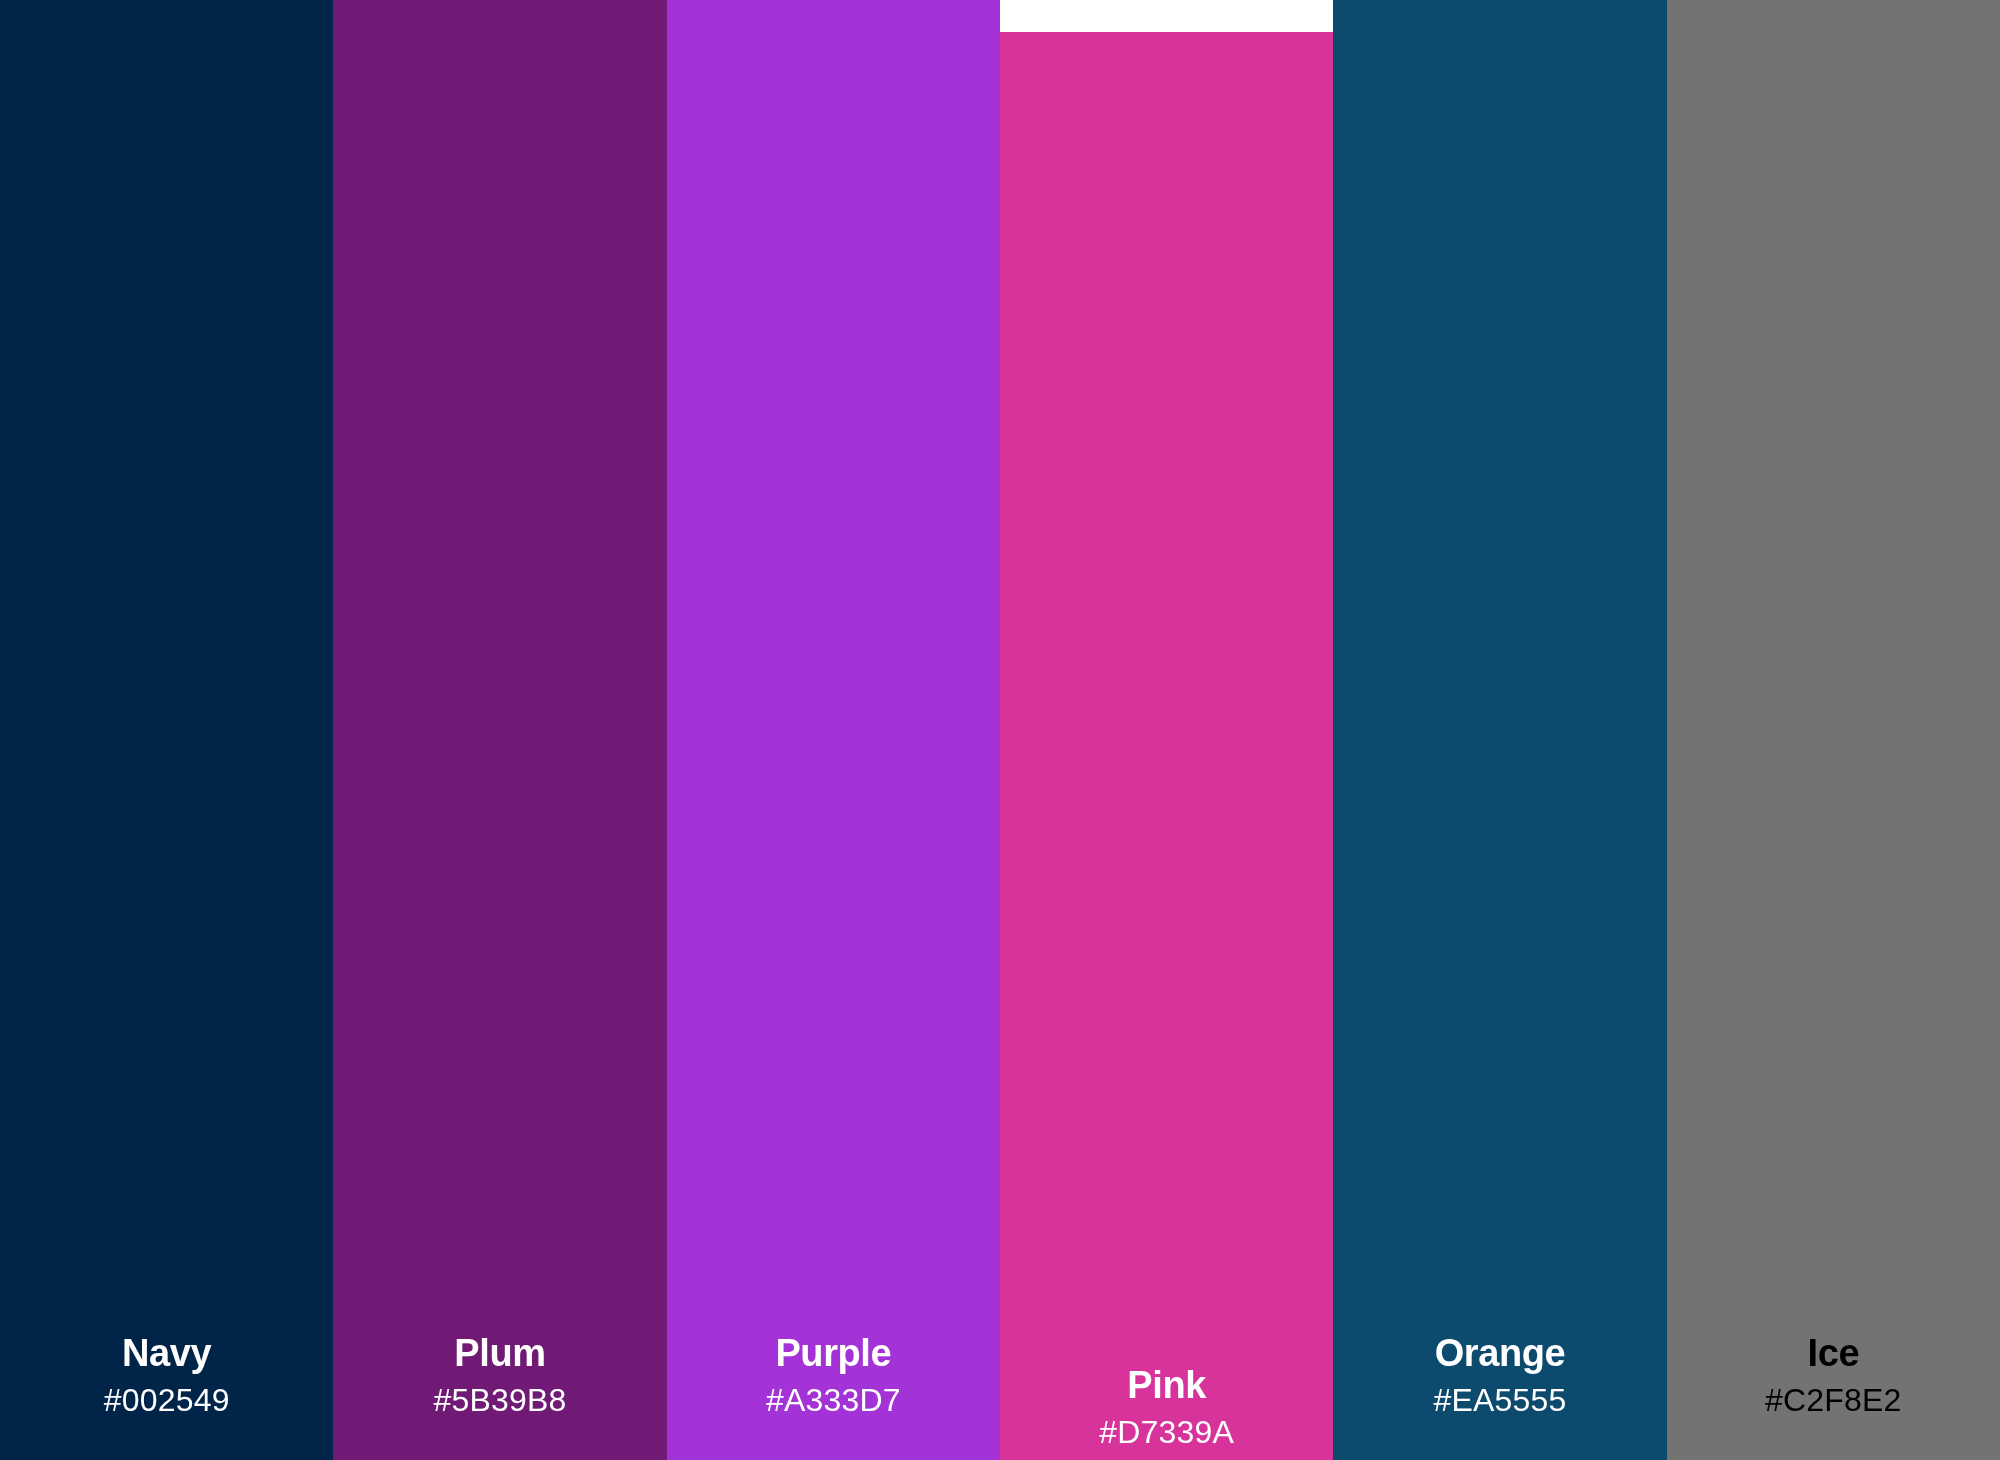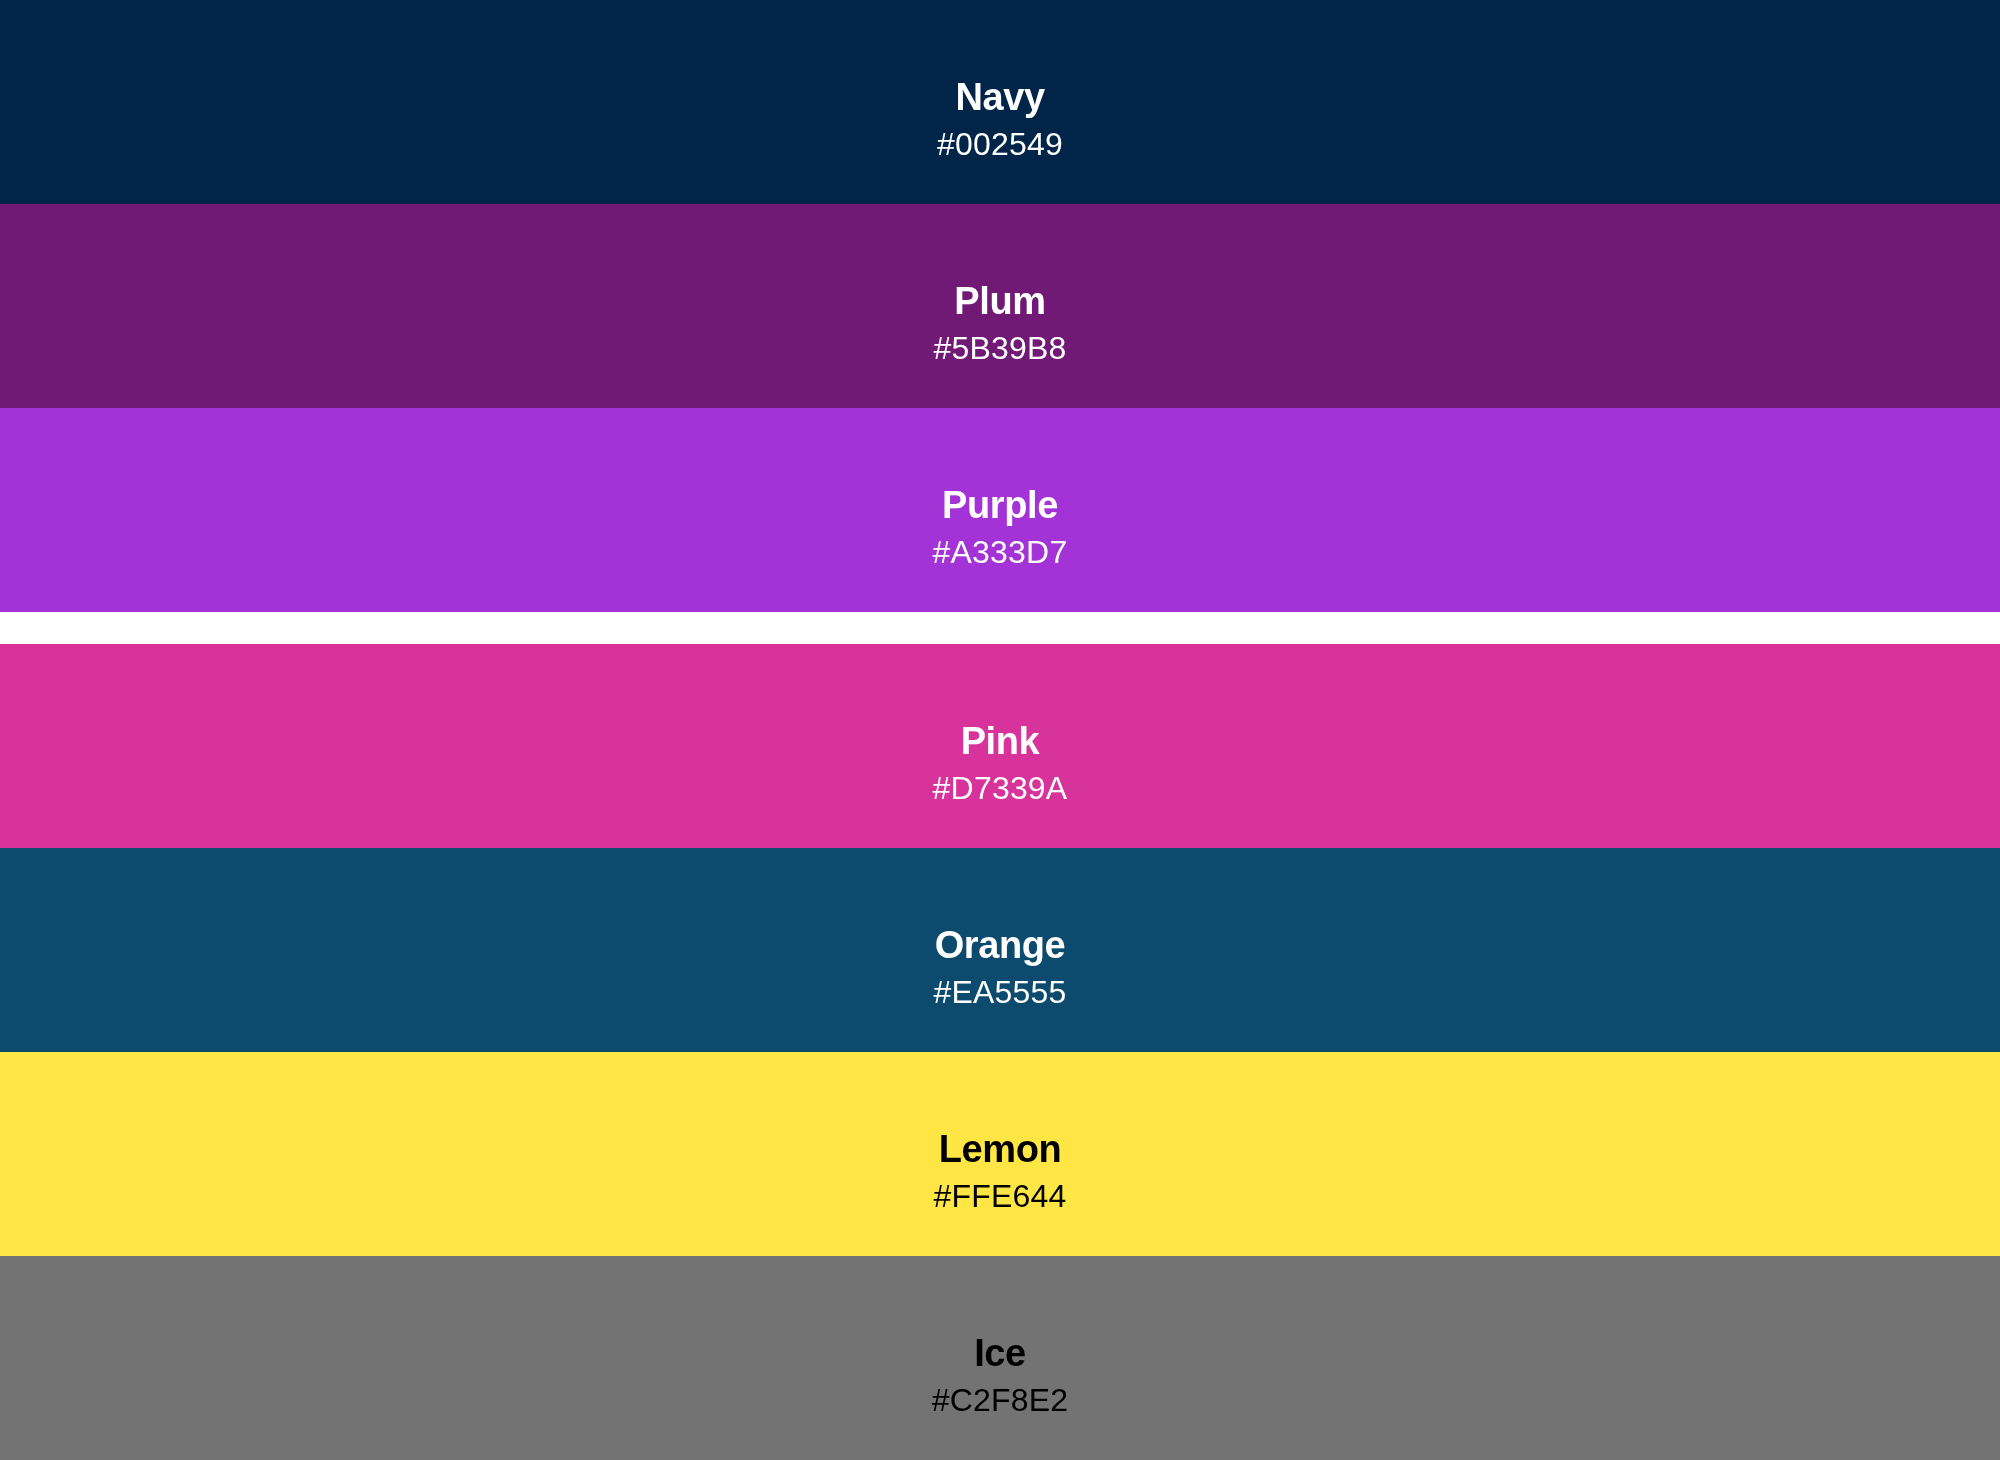--- a/index.html
+++ b/index.html
@@ -11,21 +11,21 @@
 
   body {
     width: 2000px;
     height: 1460px;
     overflow: hidden;
     font-family: "Liberation Sans", "DejaVu Sans", sans-serif;
   }
 
   #palette {
     display: flex;
-    flex-direction: column;
+    flex-direction: row;
     width: 2000px;
     height: 1460px;
   }
 
   .swatch {
     flex: 1 1 0;
     height: 100%;
     position: relative;
     display: flex;
     flex-direction: column;
@@ -84,21 +84,17 @@
       <div class="swatch-hex">#A333D7</div>
     </div>
     <div class="swatch text-light" style="background-color: rgb(215, 51, 154); margin-top: 32px;">
       <div class="swatch-name">Pink</div>
       <div class="swatch-hex">#D7339A</div>
     </div>
     <div class="swatch text-light" style="background-color: #0c4a6e;">
       <div class="swatch-name">Orange</div>
       <div class="swatch-hex">#EA5555</div>
     </div>
-    <div class="swatch text-dark" style="background-color: rgb(255, 230, 68);">
-      <div class="swatch-name">Lemon</div>
-      <div class="swatch-hex">#FFE644</div>
-    </div>
     <div class="swatch text-dark" style="background-color: #737373;">
       <div class="swatch-name">Ice</div>
       <div class="swatch-hex">#C2F8E2</div>
     </div>
   </div>
 
 </body></html>

